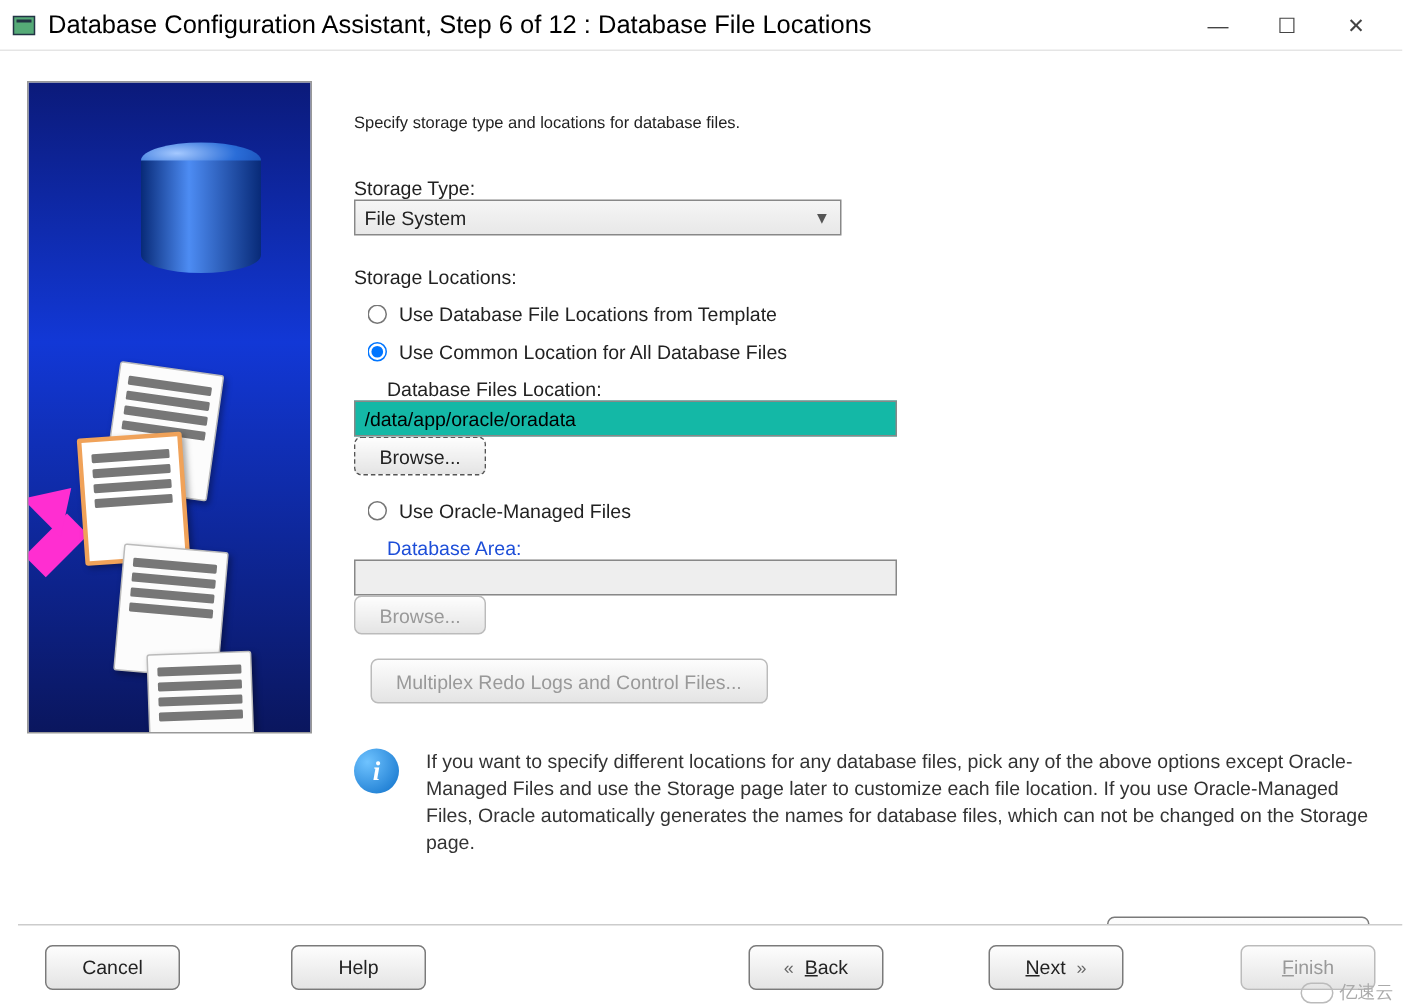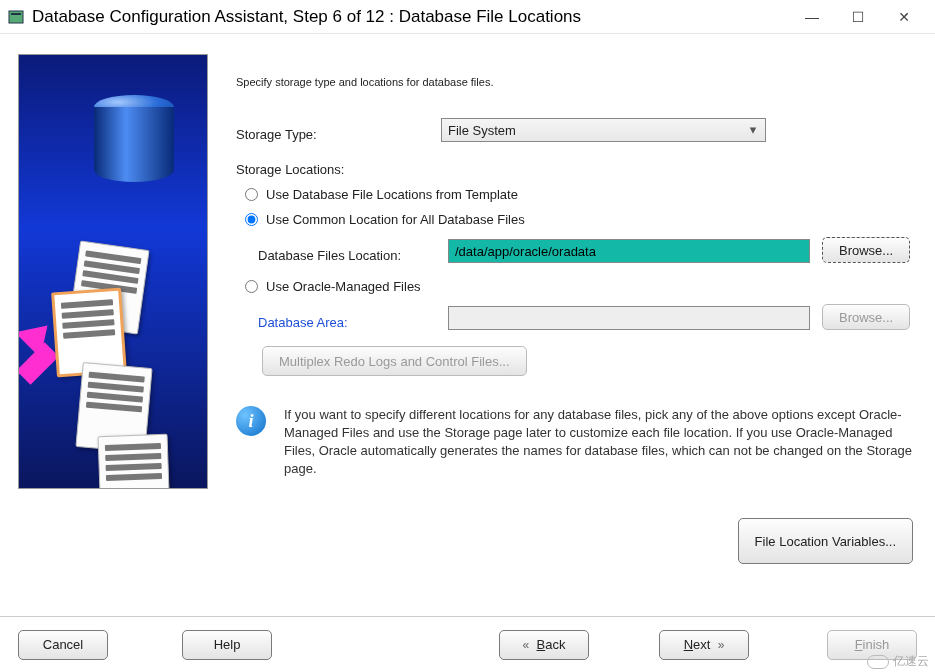--- a/index.html
+++ b/index.html
@@ -20,44 +20,44 @@
     .arrow::after { content:''; position:absolute; width:0; height:0; border-left:18px solid transparent; border-right:18px solid transparent; border-bottom:28px solid #ff2ed1; top:-6px; left:32px; transform:rotate(90deg); }
     .page { position: absolute; width: 70px; height: 85px; background: #fcfcfc; border: 1px solid #bbb; border-radius: 2px; box-shadow: 2px 2px 4px rgba(0,0,0,.35); padding: 8px 6px; }
     .page.pA { top:190px; left:55px; transform: rotate(8deg); }
     .page.pB { top:235px; left:35px; transform: rotate(-4deg); background:#fff; border:3px solid #f0a259; }
     .page.pC { top:310px; left:60px; transform: rotate(5deg); }
     .page.pD { top:380px; left:80px; transform: rotate(-2deg); }
     .page .ln { height:6px; background:#777; margin-bottom:4px; border-radius:1px; }
 
     .main { flex: 1; font-size: 13px; color: #222; }
     .main-heading { margin: 22px 0 30px 0; font-size: 11px; }
-    .form-row { display: flex; align-items: flex-end; margin-bottom: 20px; }
+    .form-row { display: flex; align-items: flex-start; margin-bottom: 20px; flex-direction: column; }
     .form-label { width: 205px; }
     .form-label-indent { width: 190px; margin-left: 22px; }
     .select-box { width: 325px; height: 24px; border: 1px solid #888; background: linear-gradient(#f5f5f5,#e8e8e8); display: flex; align-items: center; padding: 0 6px; position: relative; }
     .select-arrow { position: absolute; right: 4px; top: 4px; width: 16px; height: 16px; text-align: center; line-height: 14px; color: #555; }
 
     .radio-row { display: flex; align-items: center; margin: 10px 0; }
     .radio-row.indent { margin-left: 5px; }
     input[type=radio] { margin: 0 8px 0 4px; }
     .inline-input { height: 24px; border: 1px solid #888; padding: 2px 6px; font-size: 13px; background: #14b8a6; width: 362px; }
     .inline-input.disabled { background: #eee; color: #999; width: 362px; }
 
     .btn { height: 26px; background: linear-gradient(#fdfdfd,#e4e4e4); border: 1px solid #7a7a7a; border-radius: 5px; padding: 0 16px; font-size: 13px; color: #222; display: inline-flex; align-items: center; justify-content: center; cursor: pointer; }
     .btn.focused { border: 1px dashed #555; }
     .btn.disabled { color: #999; border-color: #bbb; cursor: default; }
-    .btn-multiplex { margin: 10px 0 0 26px; height: 30px; }
+    .btn-multiplex { margin: 10px 0 0 11px; height: 30px; }
 
     .info-row { display: flex; margin-top: 30px; }
     .info-icon { width: 30px; height: 30px; border-radius: 50%; background: radial-gradient(circle at 30% 30%, #6fc3ff, #0d6fc9); color: #fff; display:flex; align-items:center; justify-content:center; font-weight:bold; font-style: italic; font-size: 18px; margin-right: 18px; font-family: serif; }
     .info-text { flex: 1; line-height: 18px; color: #333; }
 
     .file-loc-btn-row { text-align: right; margin-top: 40px; padding-right: 4px; }
 
-    .footer { position: absolute; bottom: 0; left: 0; right: 0; height: 56px; border-top: 1px solid #ccc; background: #fff; display: flex; align-items: center; padding: 0 18px; gap: 30px; }
+    .footer { position: absolute; bottom: 0; left: 12px; right: 0; height: 56px; border-top: 1px solid #ccc; background: #fff; display: flex; align-items: center; padding: 0 18px; gap: 30px; }
     .footer .btn { height: 30px; min-width: 90px; }
     .footer-spacer { flex: 1; }
     .nav-arrow { font-size: 12px; color: #666; }
     .underline-letter { text-decoration: underline; }
     .disabled-label { color: #1d4ed8; }
 
     .watermark { position: absolute; right: 6px; bottom: 2px; font-size: 12px; color: #aaa; display:flex; align-items:center; gap:4px; z-index:10; }
     .watermark-icon { width:22px; height:14px; border:1px solid #bbb; border-radius:7px; position:relative; }
   </style>
 </head>

